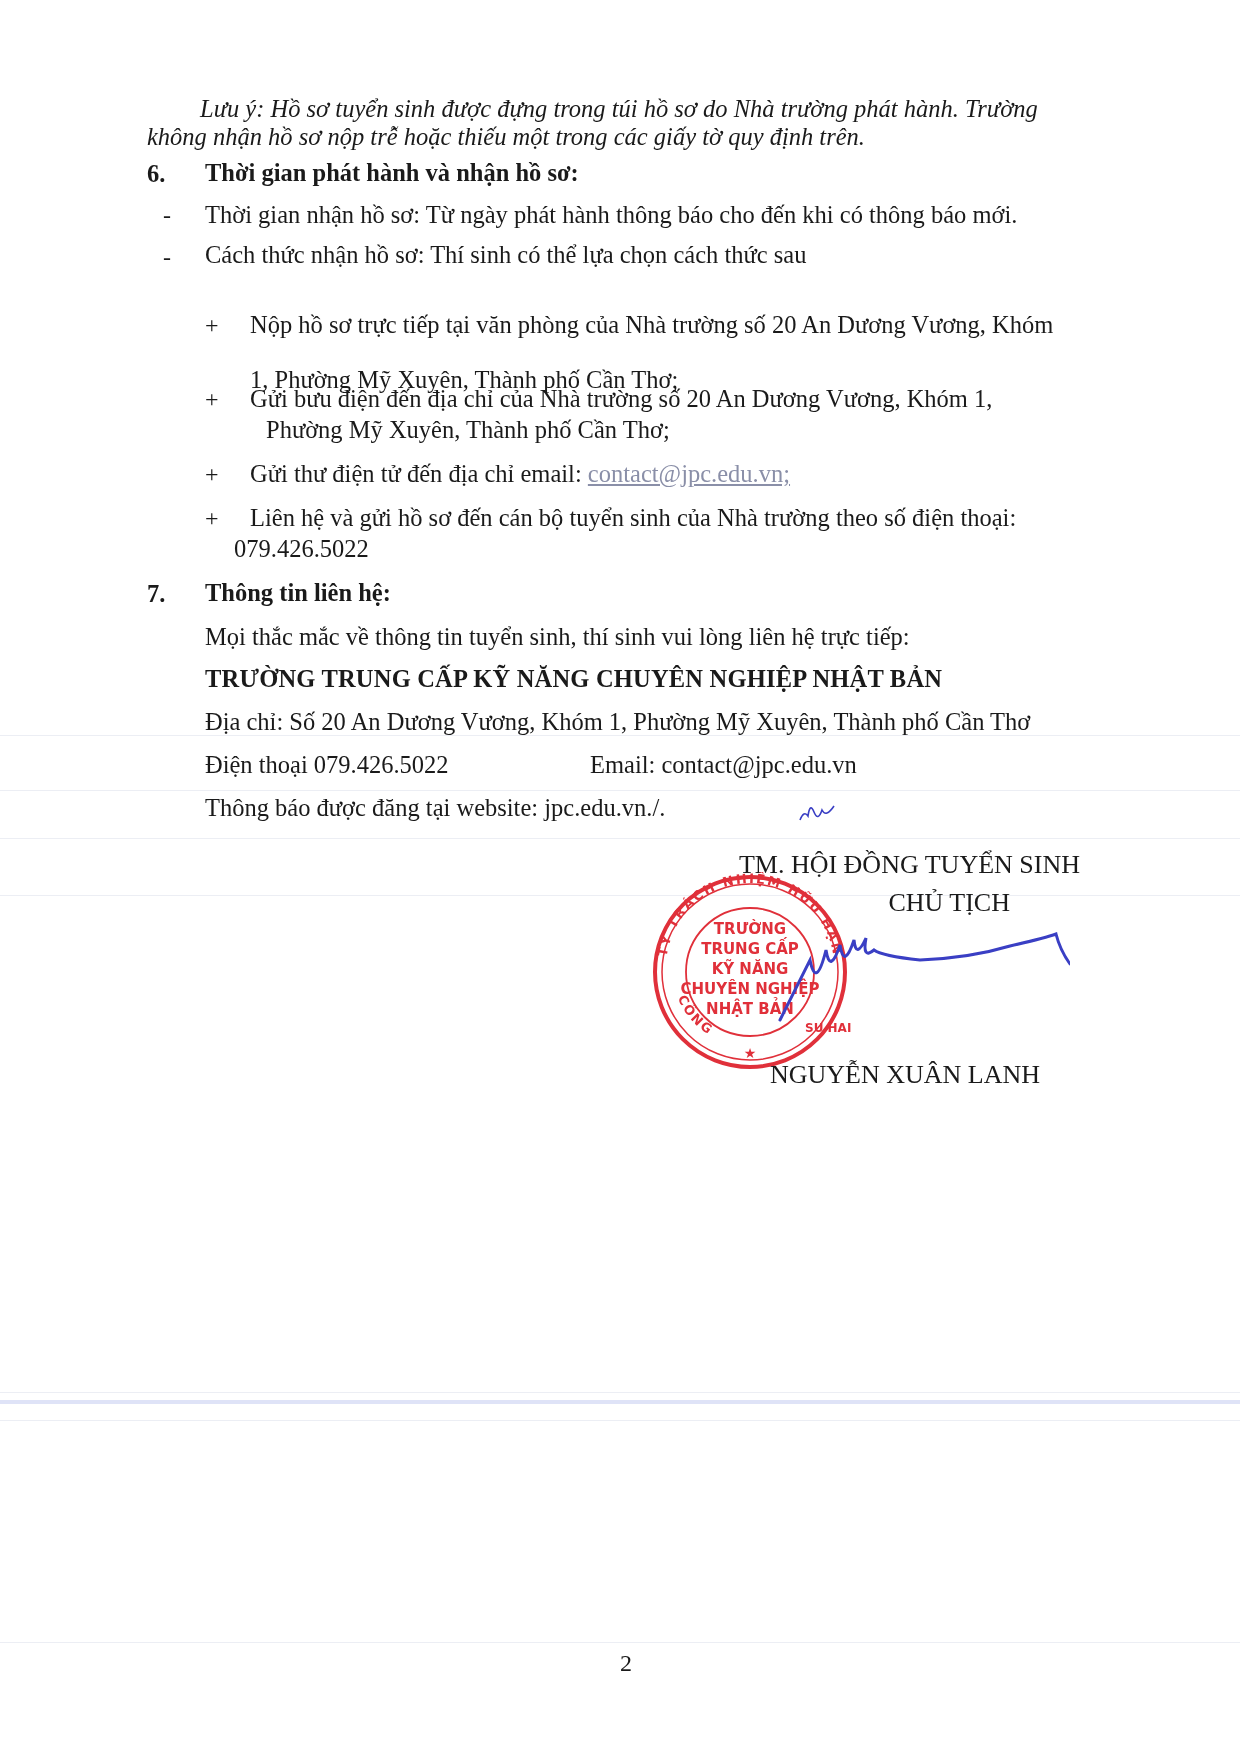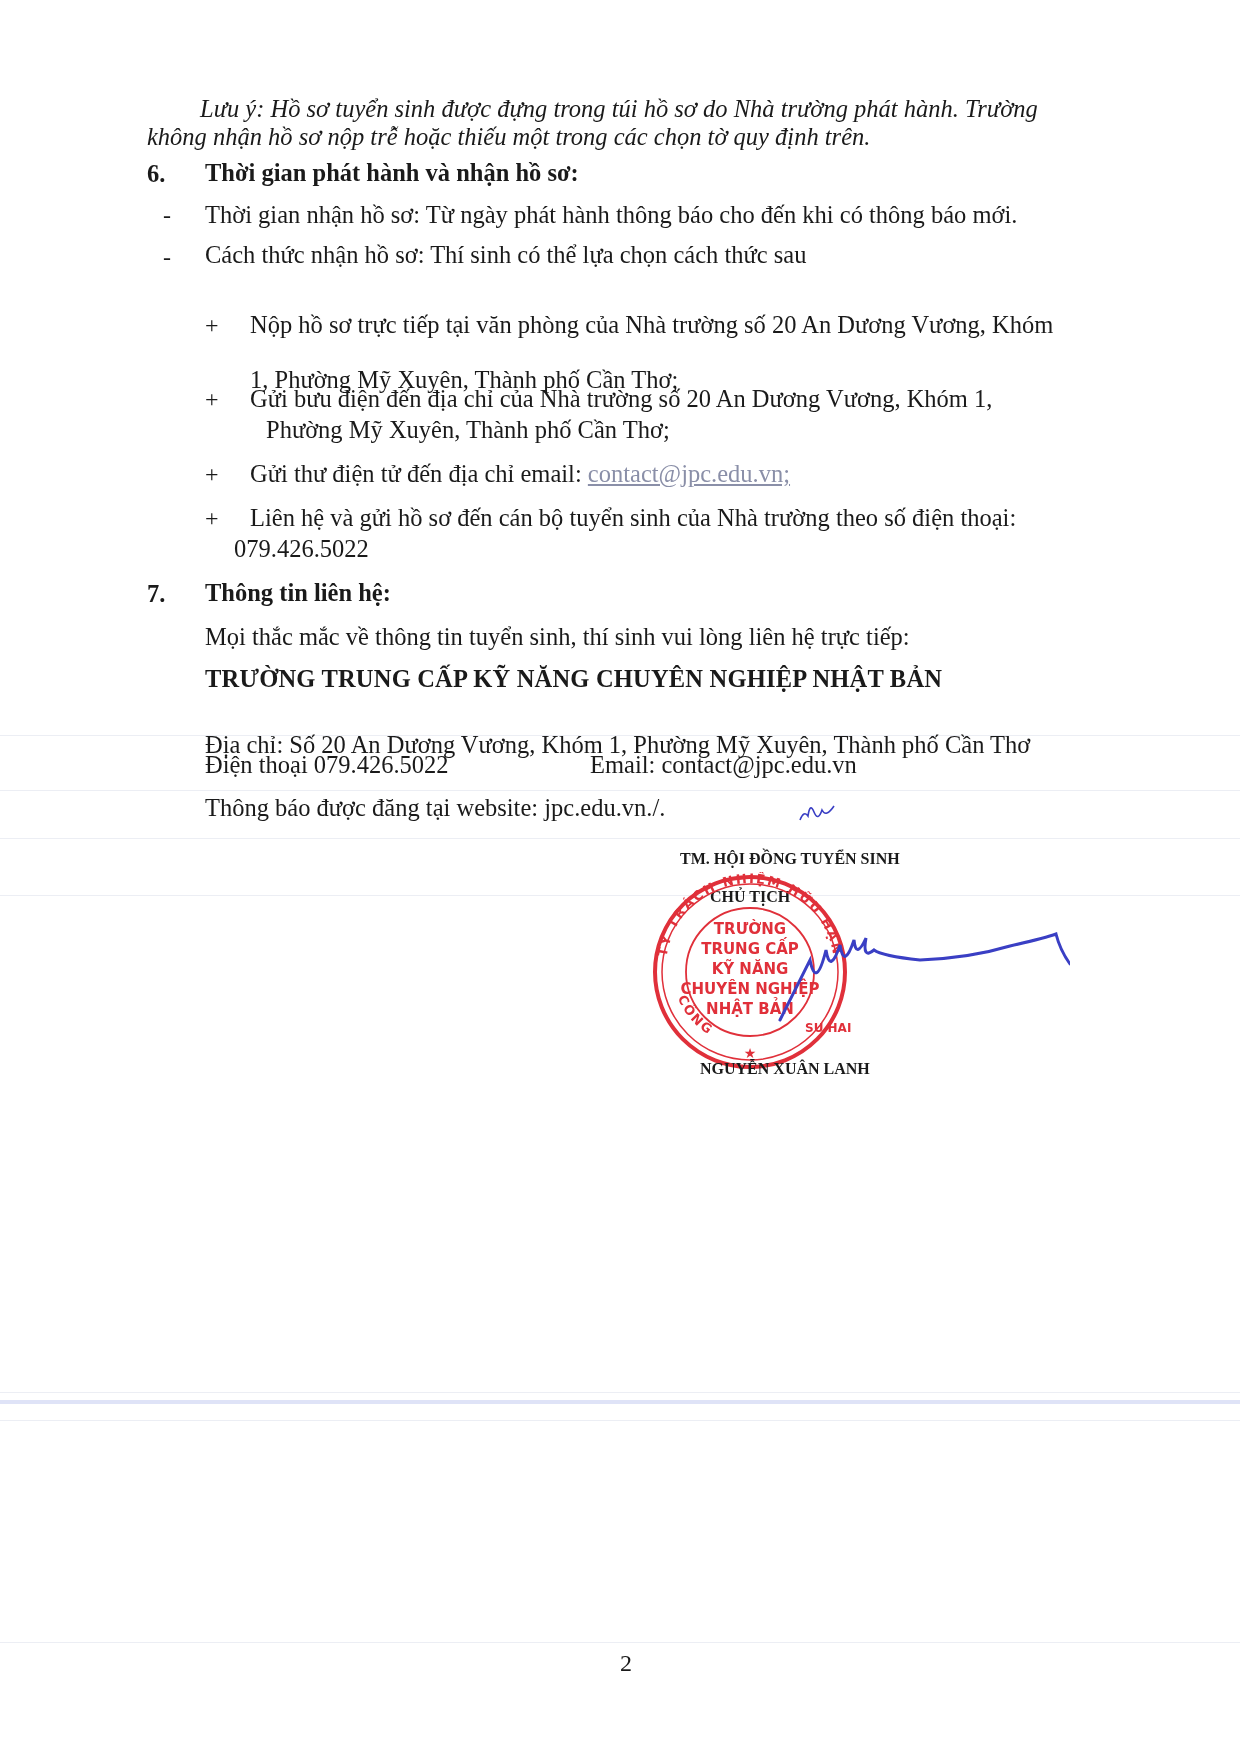--- a/index.html
+++ b/index.html
@@ -10,40 +10,40 @@
   .page { position:absolute; left:0; top:0; width:1240px; height:1755px; }
   .faint-line { position:absolute; left:0; width:1240px; height:1px; background:#eceef4; }
   .blue-line { position:absolute; left:0; width:1240px; height:4px; background:#dfe3f7; }
   .t { position:absolute; font-size:24.5px; line-height:30px; white-space:nowrap; }
   .ital { font-style:italic; }
   .bold { font-weight:bold; }
   .num { position:absolute; font-size:24.5px; font-weight:bold; }
   .dash { position:absolute; font-size:24px; }
   .plus { position:absolute; font-size:24px; }
   .link { color:#8a8fa8; text-decoration:underline; text-decoration-color:#8a8fa8; }
-  .sig-block { position:absolute; text-align:left; font-weight:bold; font-size:16px; }
+  .sig-block { position:absolute; text-align:right; font-weight:normal; font-size:26px; }
   .stamp { position:absolute; left:645px; top:872px; width:210px; height:200px; }
   .pageno { position:absolute; left:620px; top:1650px; font-size:24px; }
 </style>
 </head>
 <body>
 
 <div class="page">
 
   <div class="faint-line" style="top:735px"></div>
   <div class="faint-line" style="top:790px"></div>
   <div class="faint-line" style="top:838px"></div>
   <div class="faint-line" style="top:895px"></div>
   <div class="faint-line" style="top:1392px"></div>
   <div class="blue-line" style="top:1400px"></div>
   <div class="faint-line" style="top:1420px"></div>
   <div class="faint-line" style="top:1642px"></div>
 
   <div class="t ital" style="left:200px; top:94px;">Lưu ý: Hồ sơ tuyển sinh được đựng trong túi hồ sơ do Nhà trường phát hành. Trường</div>
-  <div class="t ital" style="left:147px; top:122px;">không nhận hồ sơ nộp trễ hoặc thiếu một trong các chọn tờ quy định trên.</div>
+  <div class="t ital" style="left:147px; top:122px;">không nhận hồ sơ nộp trễ hoặc thiếu một trong các giấy tờ quy định trên.</div>
 
   <div class="num" style="left:147px; top:160px;">6.</div>
   <div class="t bold" style="left:205px; top:158px;">Thời gian phát hành và nhận hồ sơ:</div>
 
   <div class="dash" style="left:163px; top:202px;">-</div>
   <div class="t" style="left:205px; top:200px;">Thời gian nhận hồ sơ: Từ ngày phát hành thông báo cho đến khi có thông báo mới.</div>
 
   <div class="dash" style="left:163px; top:244px;">-</div>
   <div class="t" style="left:205px; top:240px;">Cách thức nhận hồ sơ: Thí sinh có thể lựa chọn cách thức sau</div>
 
@@ -62,21 +62,21 @@
 
   <div class="plus" style="left:205px; top:505px;">+</div>
   <div class="t" style="left:250px; top:503px;">Liên hệ và gửi hồ sơ đến cán bộ tuyển sinh của Nhà trường theo số điện thoại:</div>
   <div class="t" style="left:234px; top:534px;">079.426.5022</div>
 
   <div class="num" style="left:147px; top:580px;">7.</div>
   <div class="t bold" style="left:205px; top:578px;">Thông tin liên hệ:</div>
 
   <div class="t" style="left:205px; top:622px;">Mọi thắc mắc về thông tin tuyển sinh, thí sinh vui lòng liên hệ trực tiếp:</div>
   <div class="t bold" style="left:205px; top:664px; letter-spacing:0.2px;">TRƯỜNG TRUNG CẤP KỸ NĂNG CHUYÊN NGHIỆP NHẬT BẢN</div>
-  <div class="t" style="left:205px; top:730px;">Địa chỉ: Số 20 An Dương Vương, Khóm 1, Phường Mỹ Xuyên, Thành phố Cần Thơ</div>
+  <div class="t" style="left:205px; top:707px;">Địa chỉ: Số 20 An Dương Vương, Khóm 1, Phường Mỹ Xuyên, Thành phố Cần Thơ</div>
   <div class="t" style="left:205px; top:750px;">Điện thoại 079.426.5022</div>
   <div class="t" style="left:590px; top:750px;">Email: contact@jpc.edu.vn</div>
   <div class="t" style="left:205px; top:793px;">Thông báo được đăng tại website: jpc.edu.vn./.</div>
 
   <svg style="position:absolute; left:796px; top:796px;" width="40" height="30">
     <path d="M4 24 Q8 14 12 20 Q14 6 18 16 Q22 26 26 14 Q30 22 38 10" fill="none" stroke="#3a3fc4" stroke-width="1.6"></path>
   </svg>
 
   <div class="sig-block" style="left:680px; top:850px; width:400px;">TM. HỘI ĐỒNG TUYỂN SINH</div>
   <div class="sig-block" style="left:710px; top:888px; width:300px;">CHỦ TỊCH</div>

